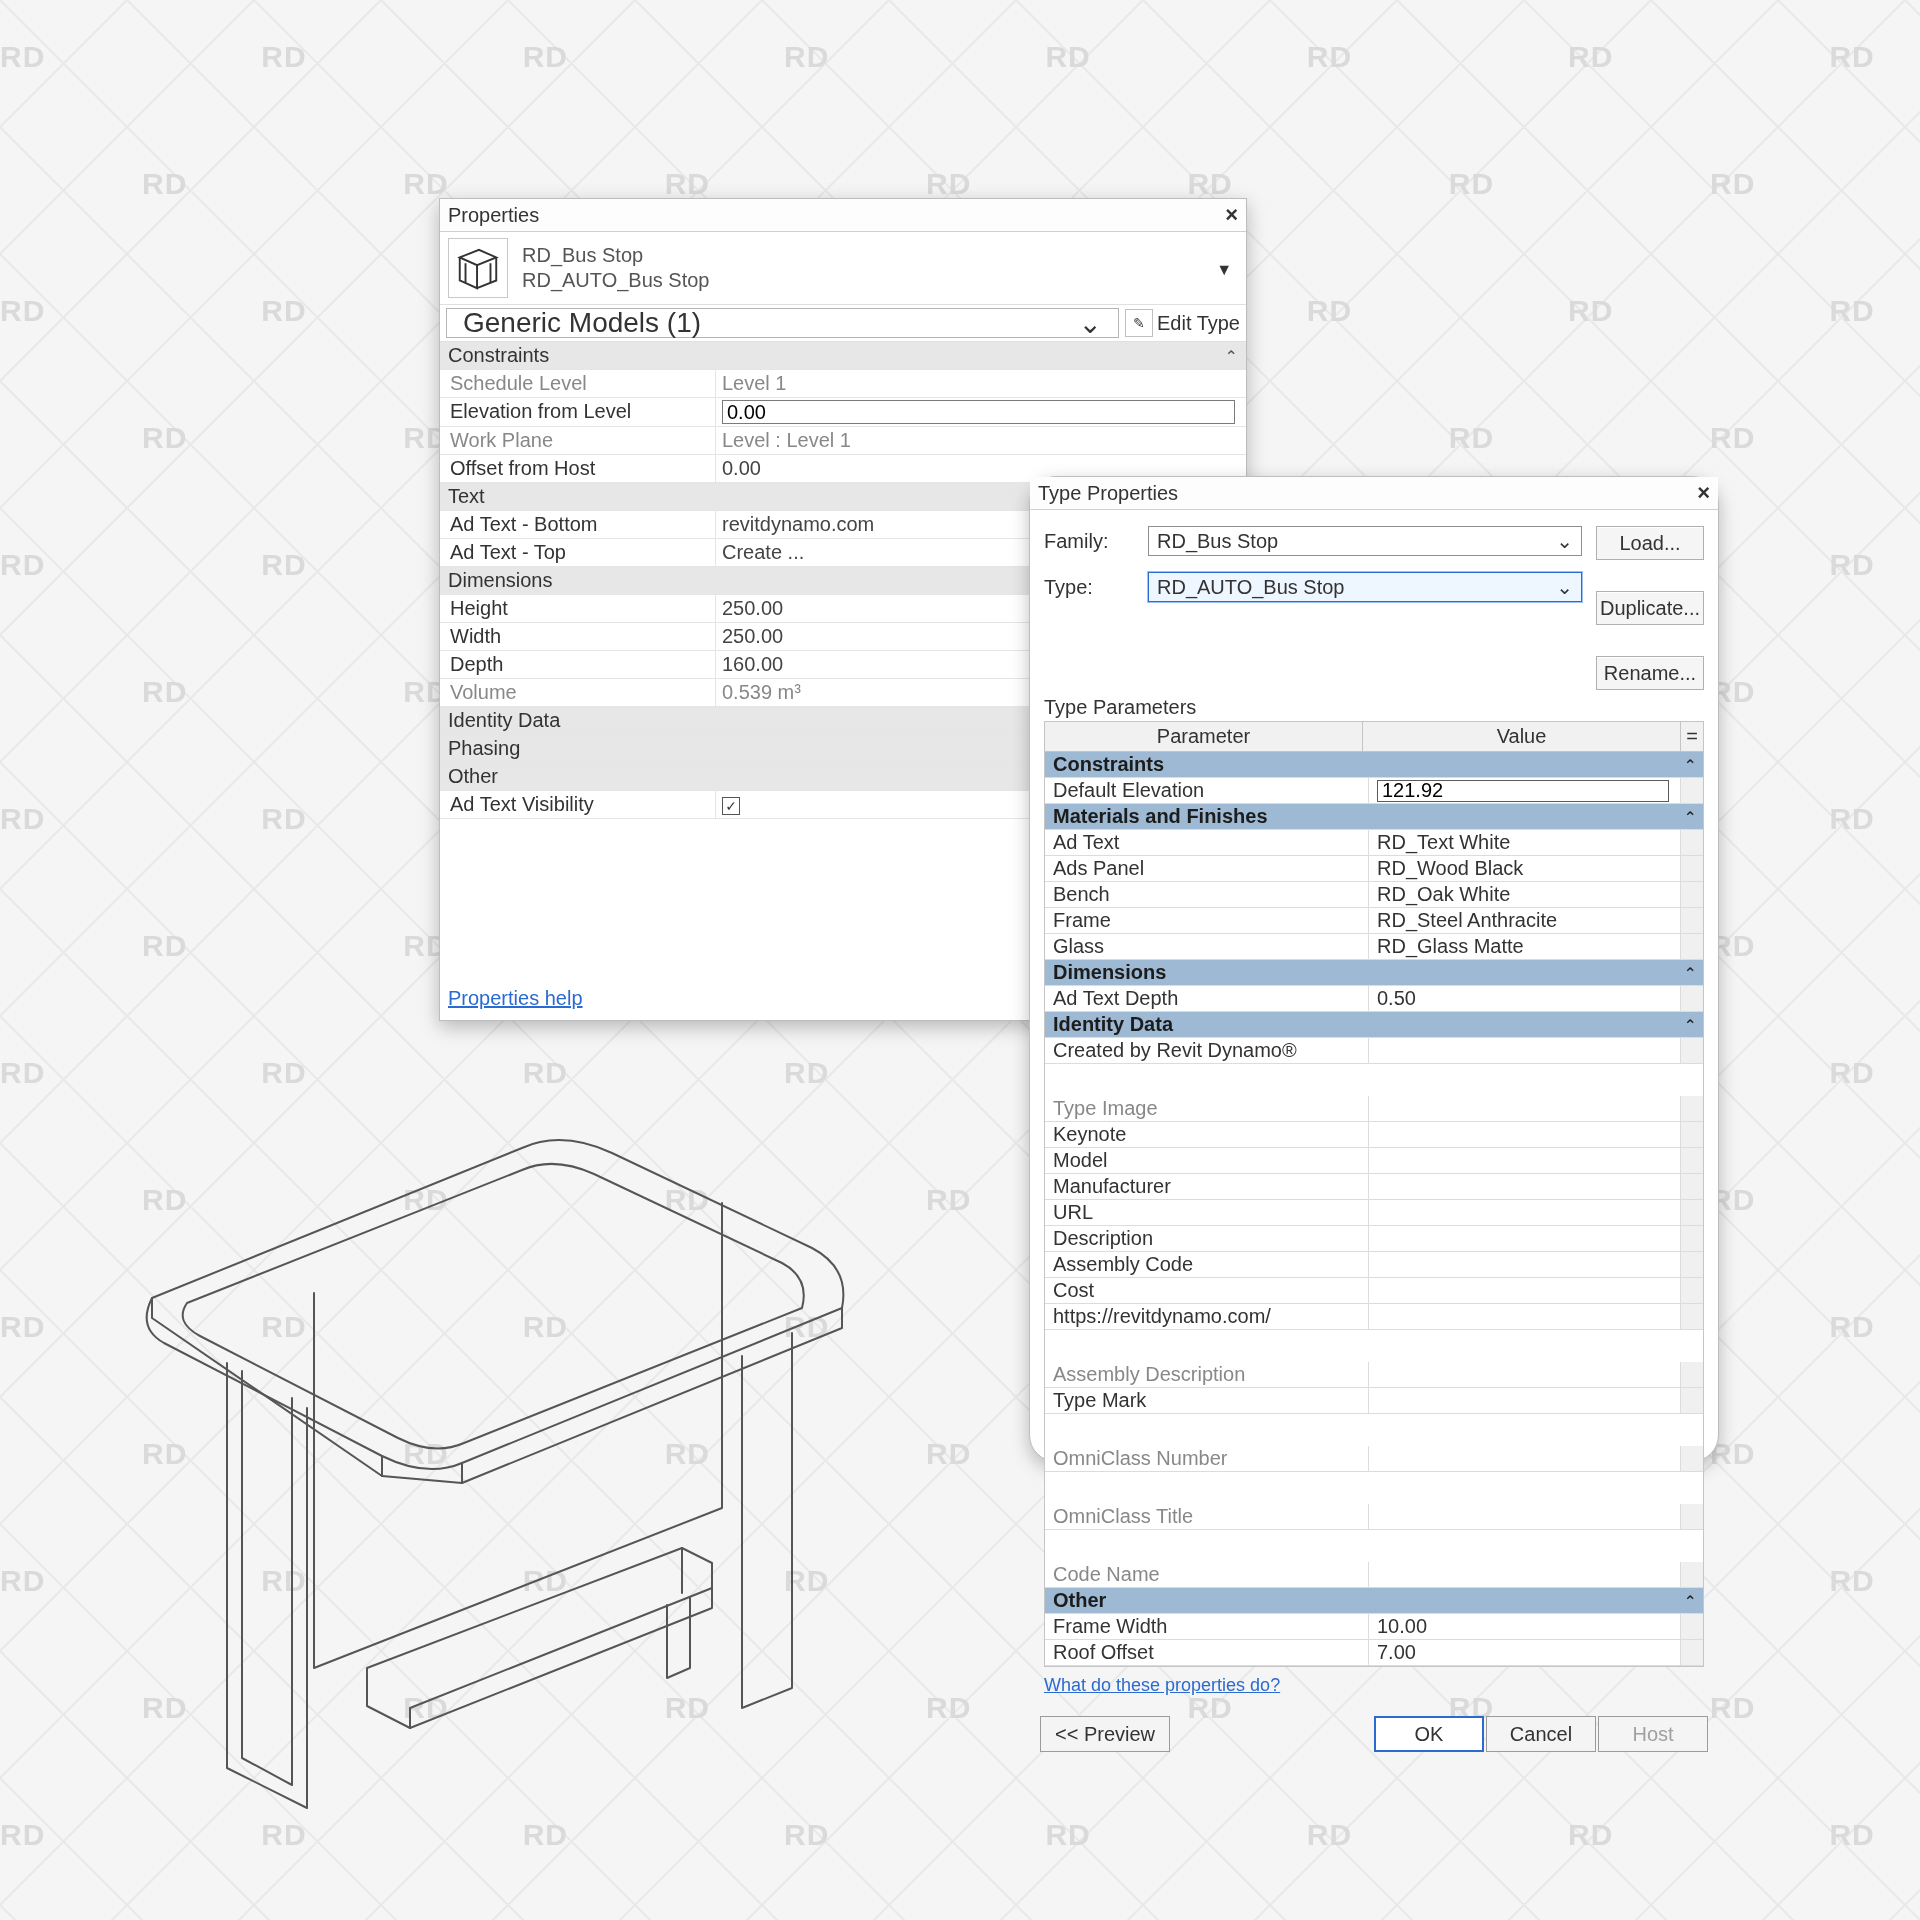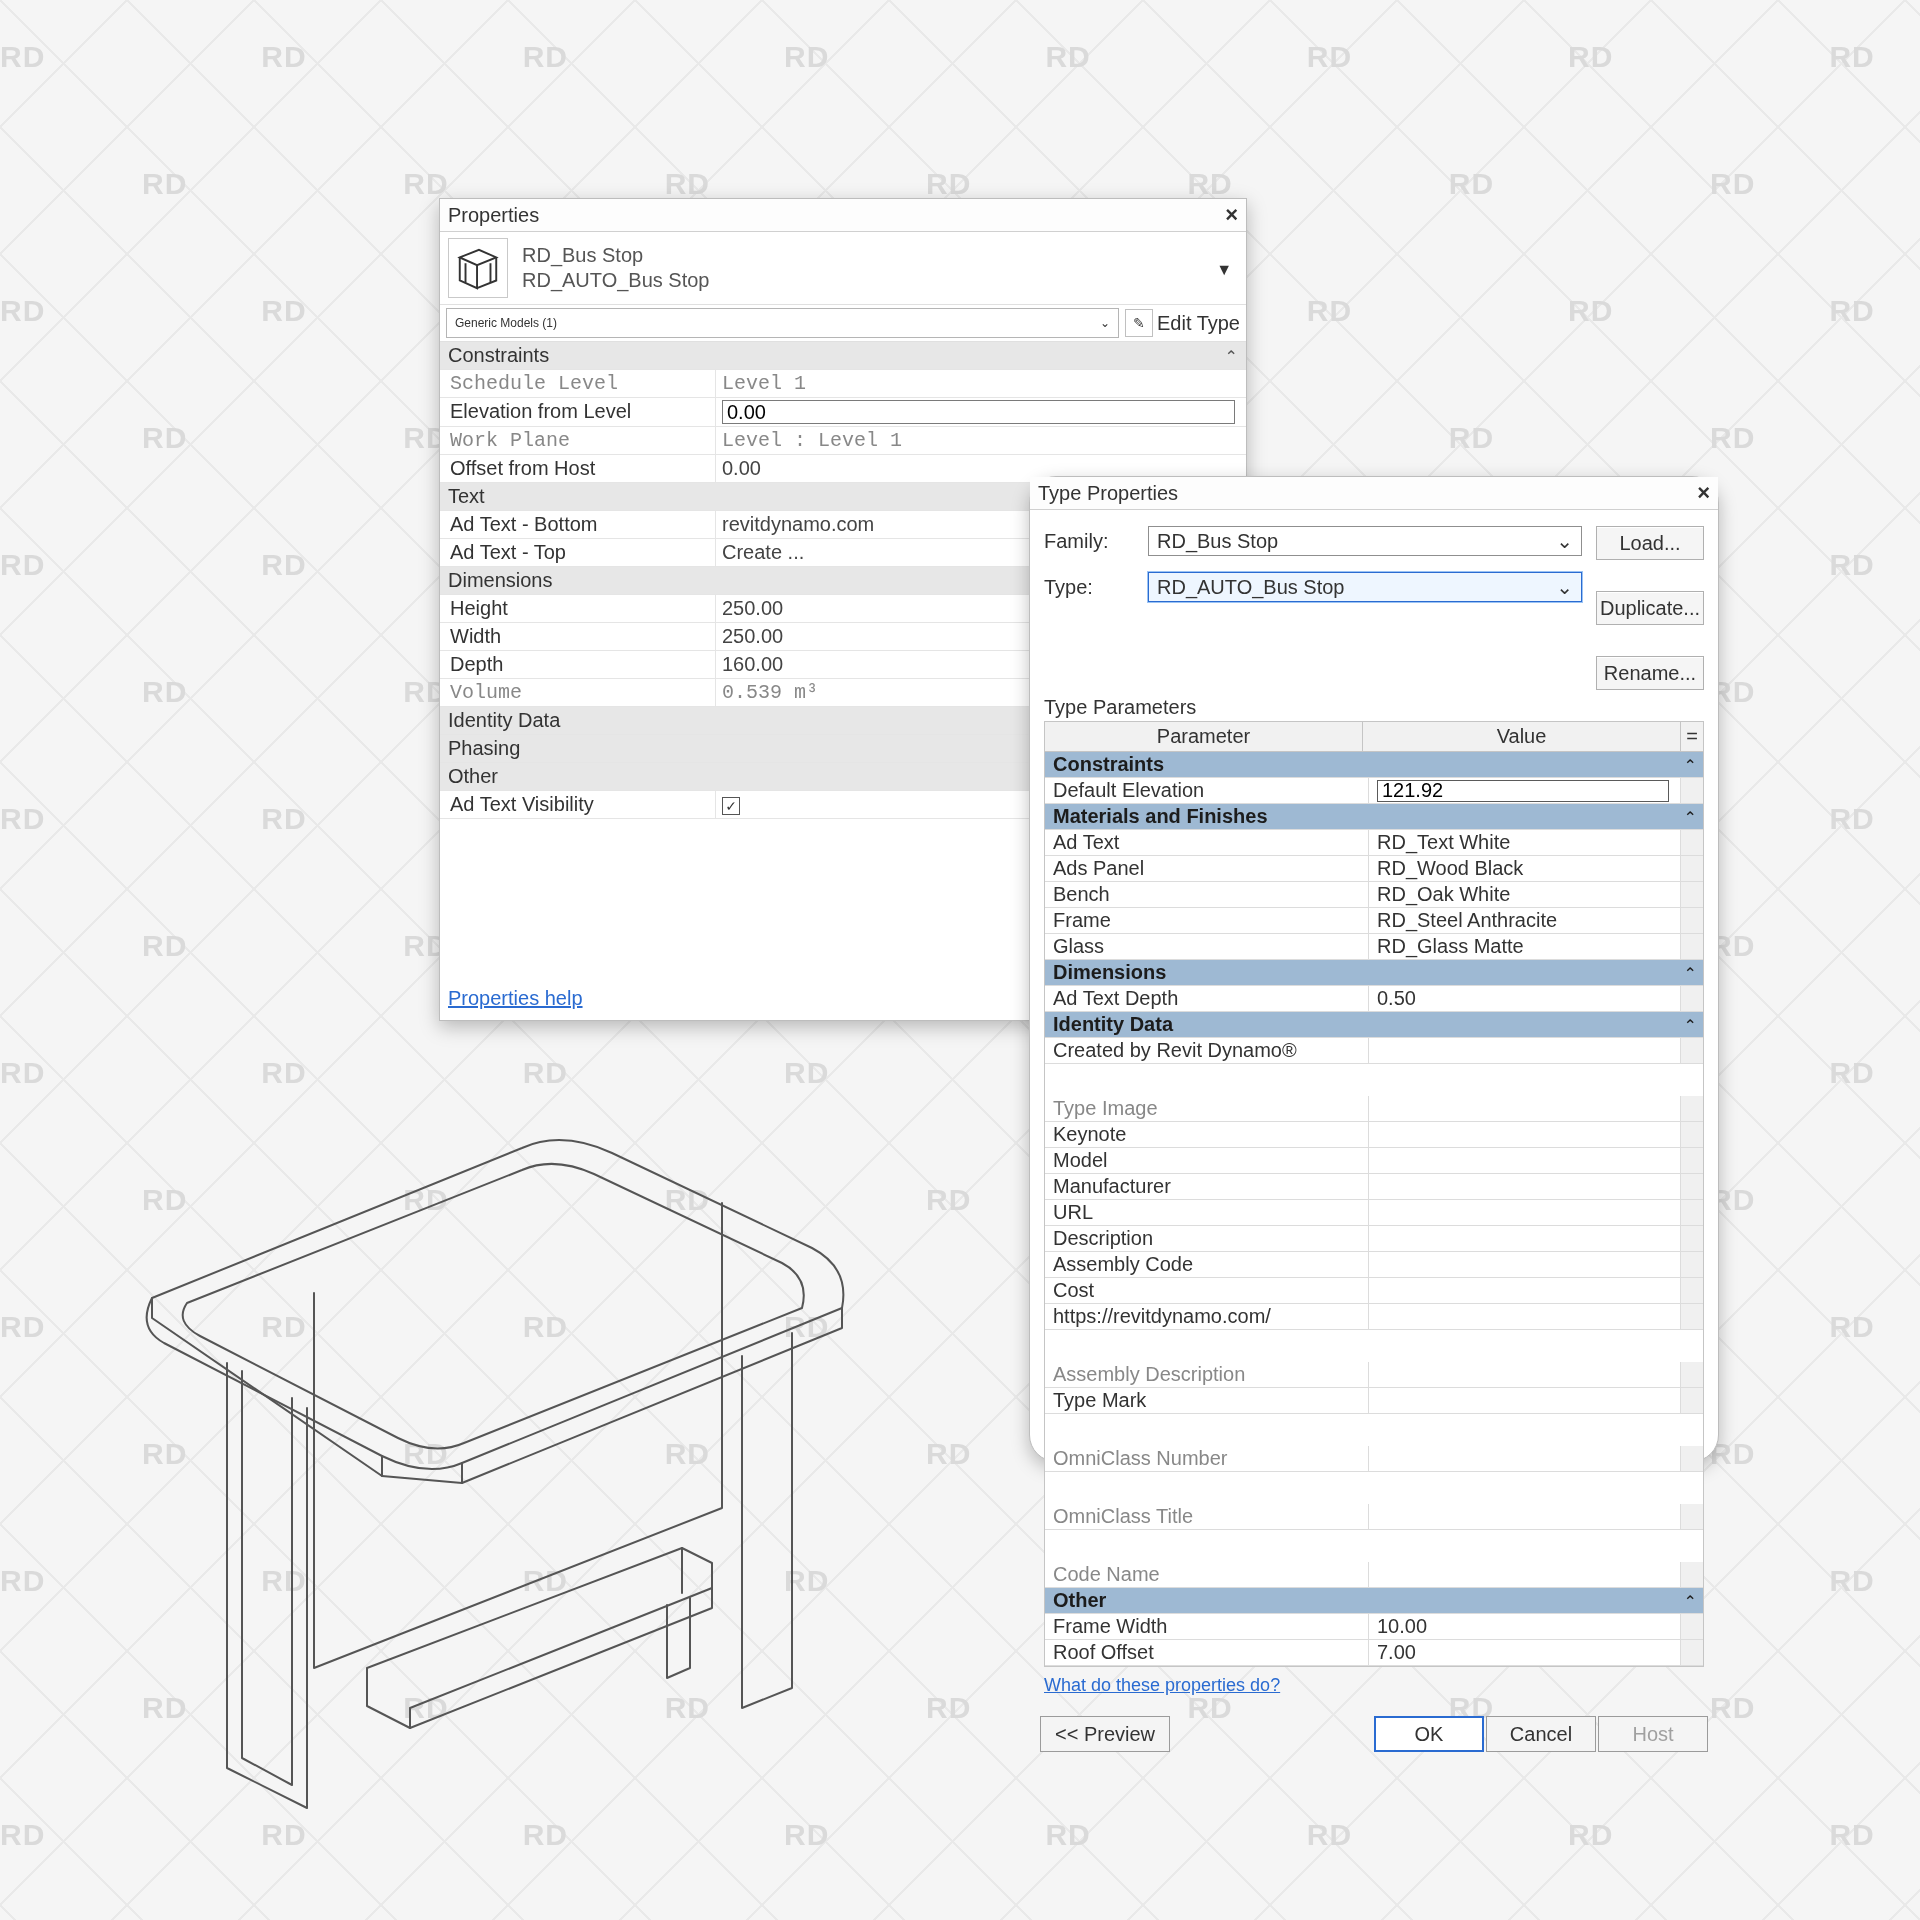--- a/index.html
+++ b/index.html
@@ -48,33 +48,33 @@
   .family-header { display:flex; align-items:center; padding:6px 8px; border-bottom:1px solid #e0e0e0; position:relative;}
   .family-icon {
     width:60px; height:60px; border:1px solid #c9c9c9; margin-right:14px;
     display:flex; align-items:center; justify-content:center; background:#fff;
   }
   .family-names { font-size:20px; line-height:1.25; color:#555;}
   .family-header .chev { position:absolute; right:14px; top:40%; font-size:16px; color:#333; }
 
   .filter-row { display:flex; align-items:center; padding:3px 6px; gap:6px; border-bottom:1px solid #e0e0e0;}
   .filter-select {
-    flex:1; height:30px; border:1px solid #b5b5b5; background:#fff; padding:0 8px;
-    font-size:12px; color:#333; display:flex; align-items:center; justify-content:space-between;
+    flex:1; height:30px; border:1px solid #b5b5b5; background:#fff; padding:0 16px;
+    font-size:28px; color:#333; display:flex; align-items:center; justify-content:space-between;
   }
   .small-icon-btn { width:28px; height:28px; border:1px solid #c0c0c0; display:flex; align-items:center; justify-content:center; font-size:14px; background:#fff;}
   .edit-type { font-size:20px; color:#333; display:flex; align-items:center; gap:4px; cursor:pointer;}
 
   .pgrid { position:relative; }
   .pgrid .row { display:flex; align-items:stretch; border-bottom:1px solid #e5e5e5; font-size:20px; }
   .pgrid .row .k { width:275px; padding:2px 10px; }
   .pgrid .row .v { flex:1; padding:2px 6px; border-left:1px solid #e5e5e5; color:#444;}
   .pgrid .row.group { background:#e7e7e7; font-weight:400; }
   .pgrid .row.group .k { width:100%; padding:2px 8px; position:relative;}
-  .pgrid .row.ro .k, .pgrid .row.ro .v { color:#888;font-family:Liberation Mono, monospace; }
+  .pgrid .row.ro .k, .pgrid .row.ro .v { color:#888; }
   .pgrid .row .v input[type=text]{ width:99%; height:24px; border:1px solid #7a7a7a; padding:0 4px; font-size:20px; }
   .group-expand { position:absolute; right:8px; top:50%; transform:translateY(-50%); font-size:16px; color:#555;}
   .check { width:18px; height:18px; border:1px solid #555; display:inline-flex; align-items:center; justify-content:center; font-size:14px; color:#333; background:#fff;}
   .help-link { position:absolute; left:8px; bottom:10px; color:#2a6bd1; text-decoration:underline; font-size:20px; cursor:pointer;}
 
   
   .tp-body { flex:1; display:flex; flex-direction:column; padding:16px 14px 6px 14px; }
   .dd-row { display:flex; align-items:center; gap:14px; margin-bottom:16px;}
   .dd-label { width:90px; font-size:20px; }
   .dd-select { flex:1; height:30px; border:1px solid #8f8f8f; display:flex; align-items:center; justify-content:space-between; padding:0 8px; font-size:20px; background:#fff;}

